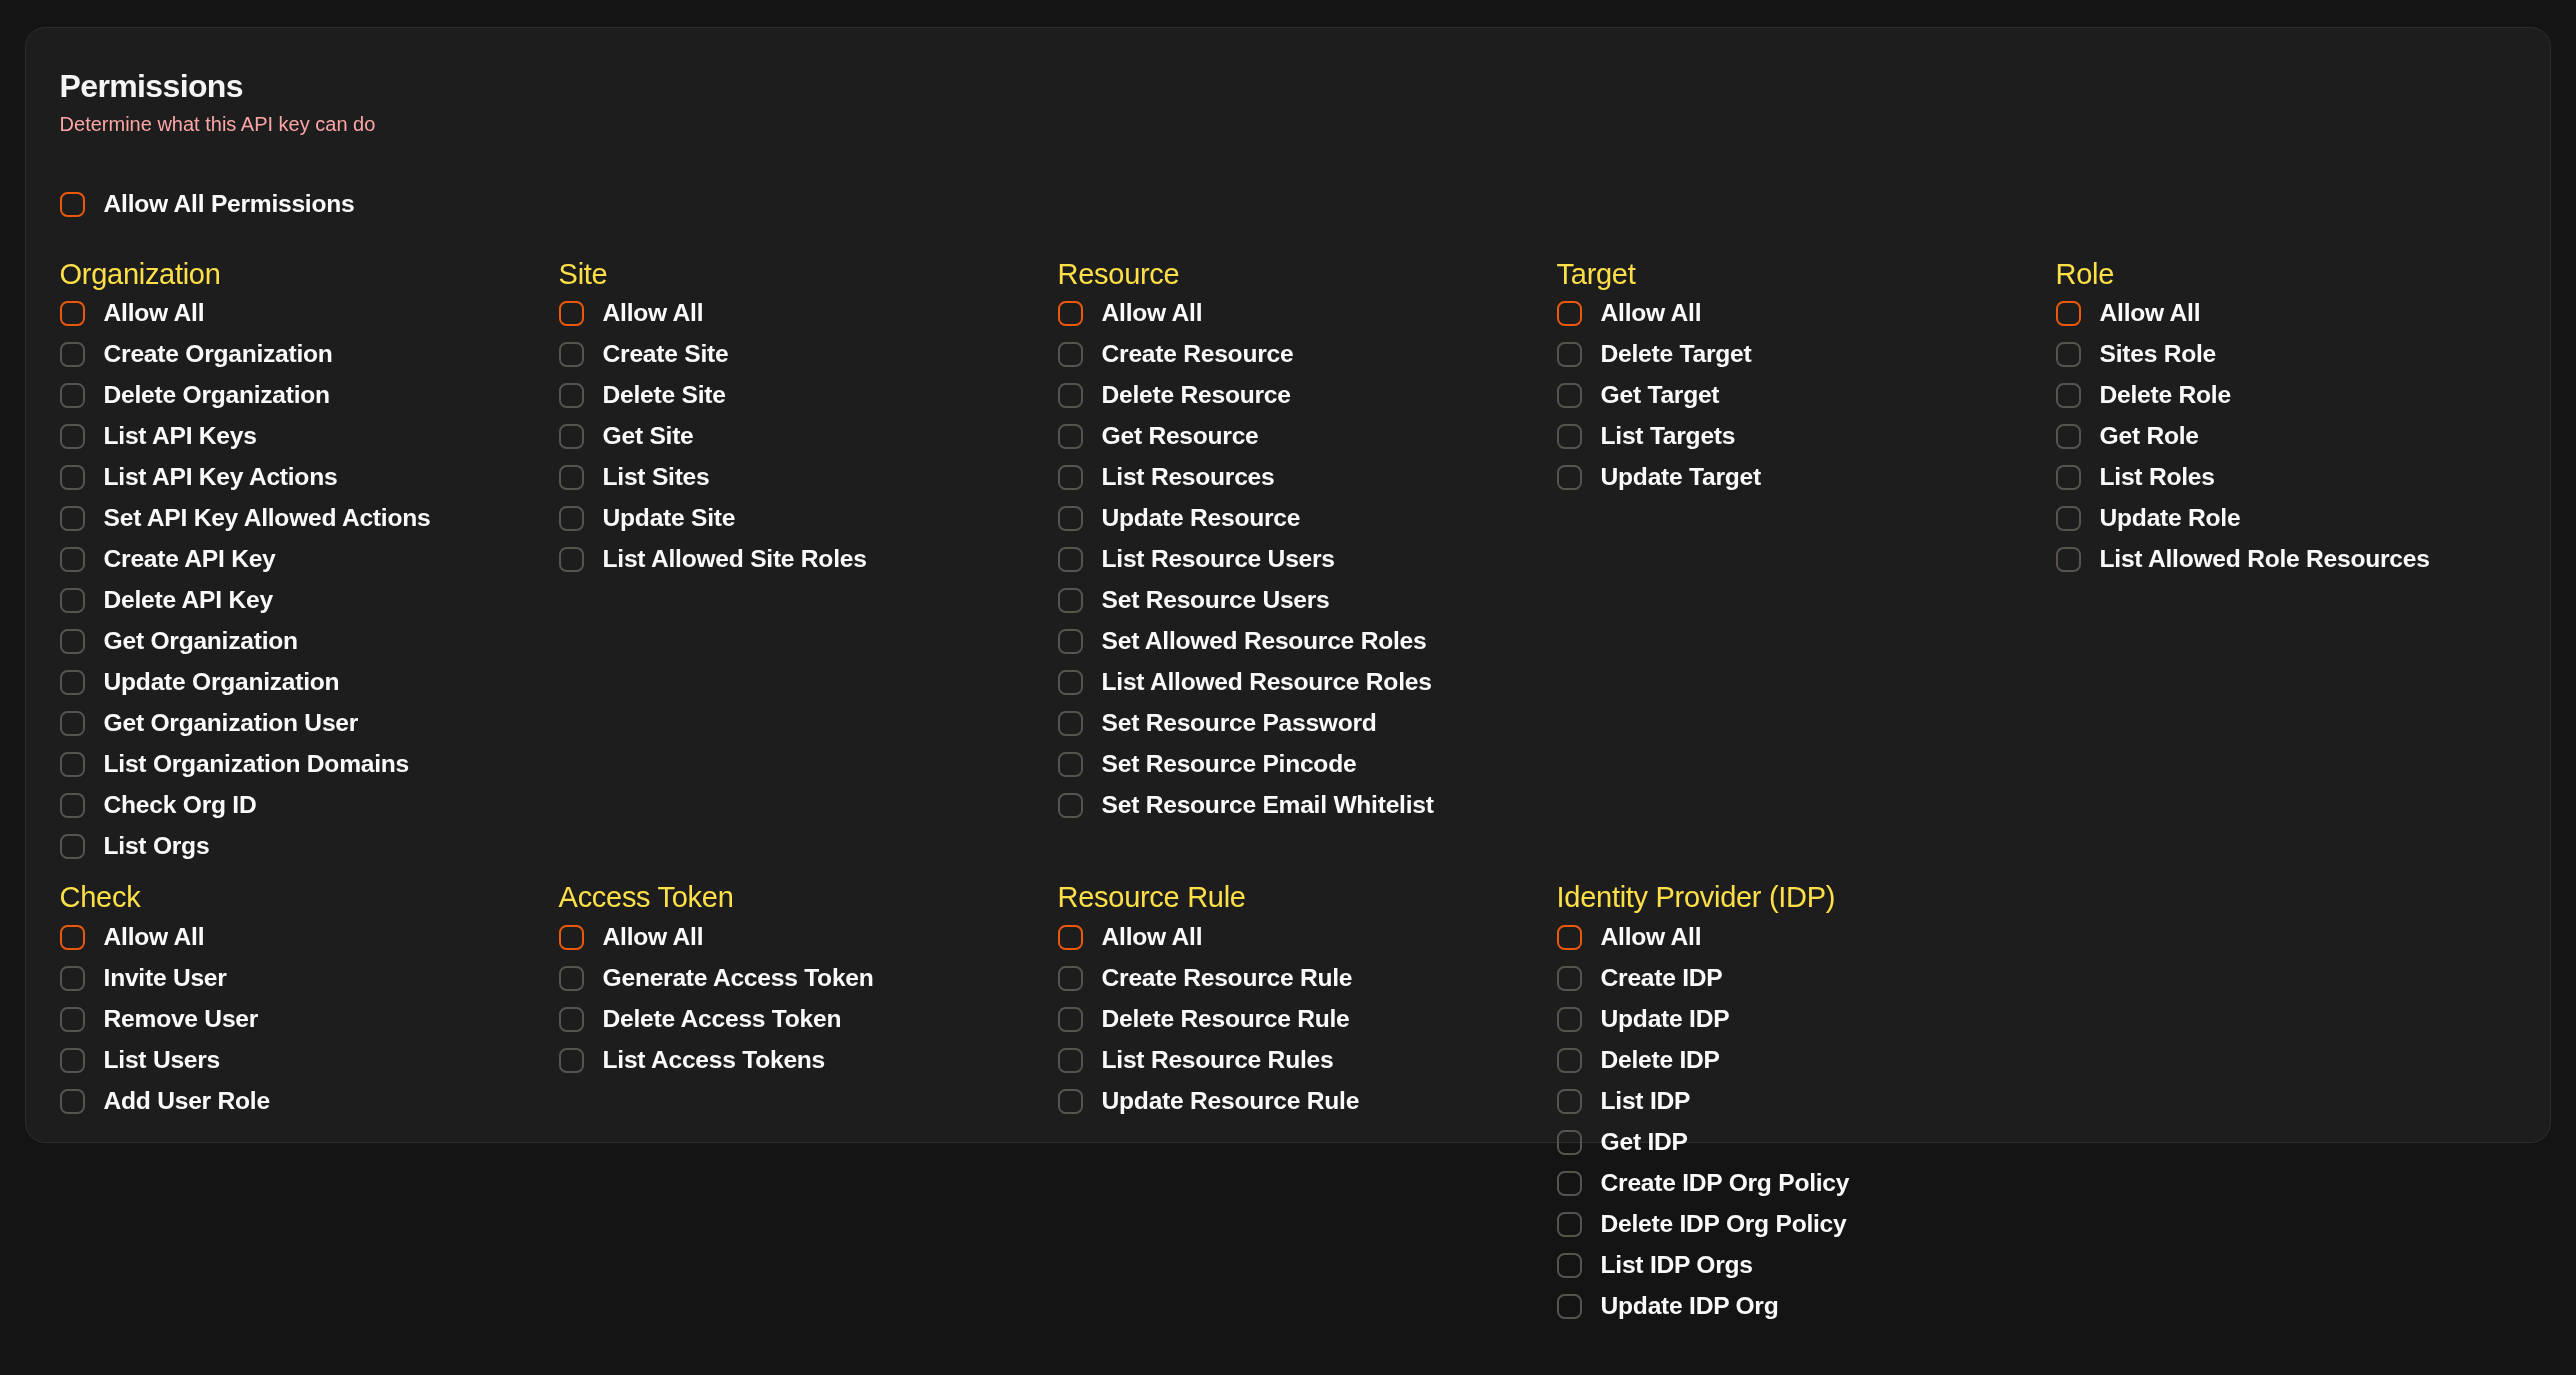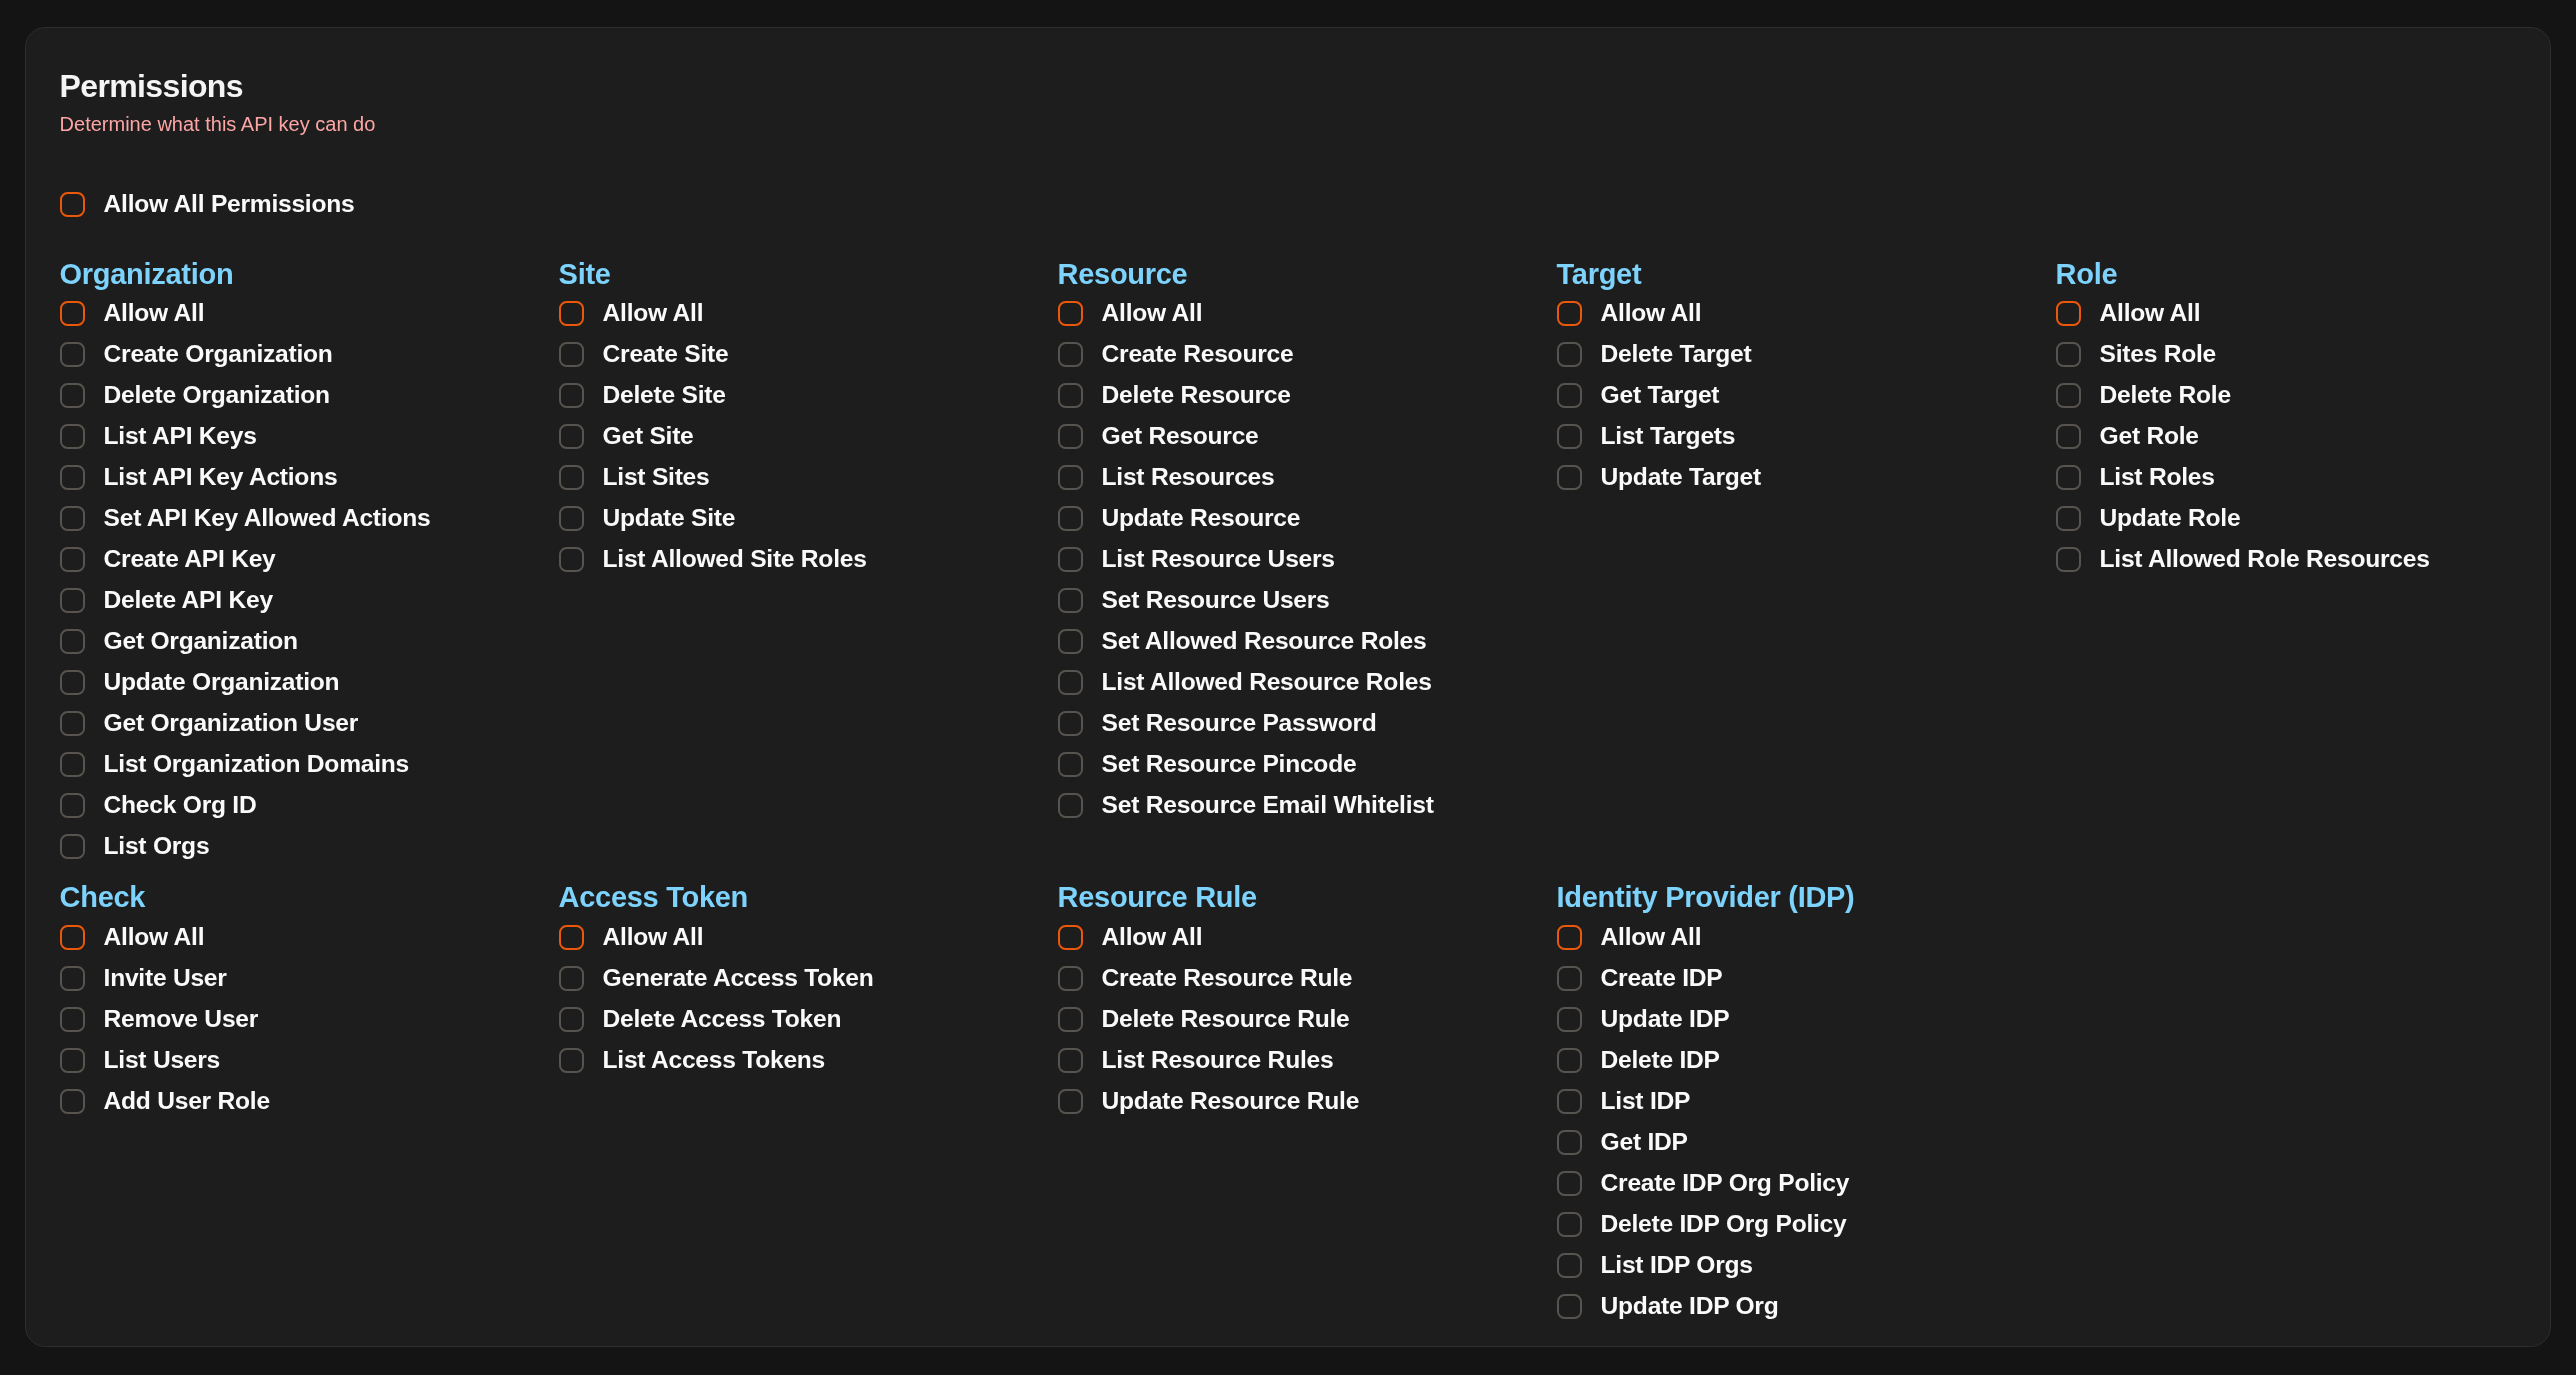--- a/index.html
+++ b/index.html
@@ -12,21 +12,21 @@
     background: #141414;
     font-family: "Liberation Sans", sans-serif;
     position: relative;
     overflow: hidden;
   }
   .panel {
     position: absolute;
     left: 24.6px;
     top: 27px;
     width: 2526px;
-    height: 1320px;
+    height: 1116px;
     box-sizing: border-box;
     background: #1d1d1d;
     border: 0.8px solid #2e2e2e;
     border-radius: 20.3px;
     padding: 39px 34px 34px 34px;
   }
   .page-title {
     margin: 0;
     font-size: 32px;
     line-height: 39px;
@@ -48,23 +48,23 @@
     margin-top: 30.5px;
     display: grid;
     grid-template-columns: repeat(4, 499px) 1fr;
     row-gap: 12px;
     align-items: start;
   }
   .group-title {
     margin: 0 0 1.7px 0;
     font-size: 29px;
     line-height: 36px;
-    font-weight: 700;
+    font-weight: 400;
     letter-spacing: -0.01em;
-    color: #7dd3fc;
+    color: #fde047;
   }
   .perm-row {
     display: flex;
     align-items: center;
     gap: 18.6px;
     height: 41px;
     cursor: pointer;
     user-select: none;
   }
   .cb {

